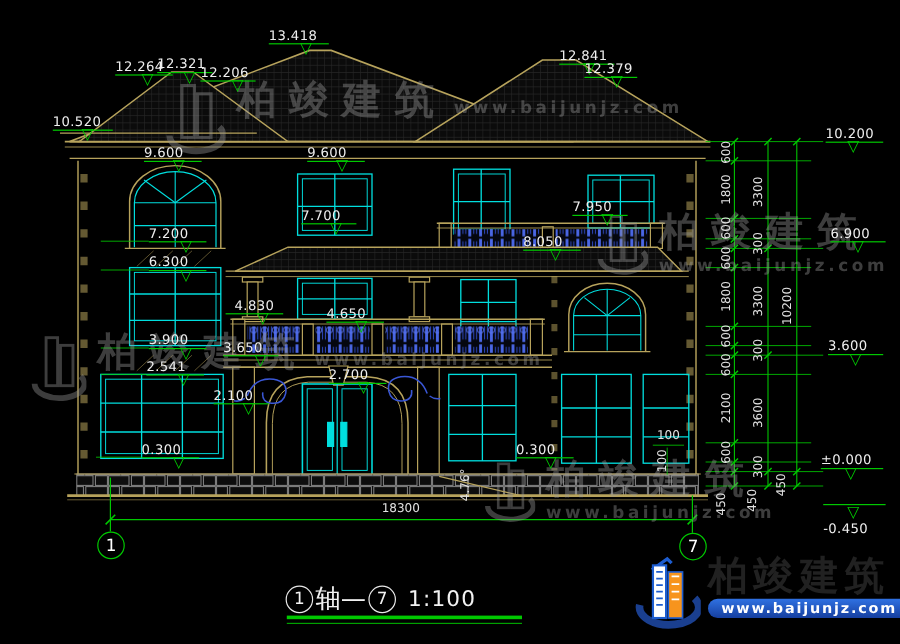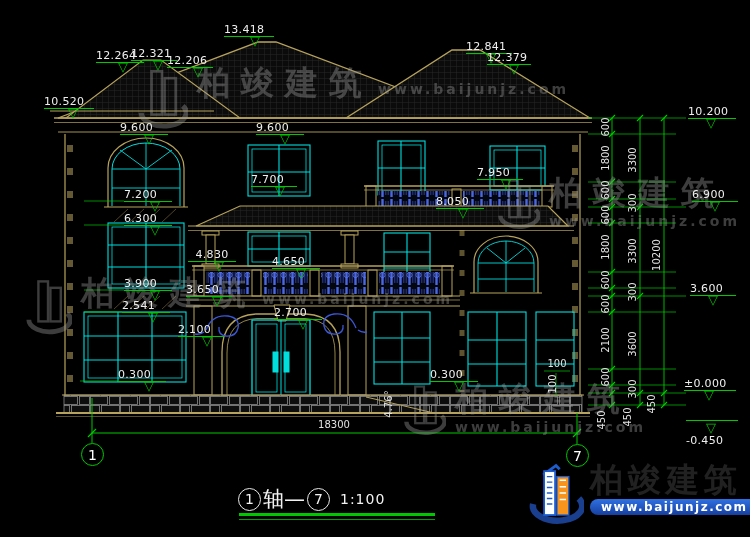--- a/index.html
+++ b/index.html
@@ -24,21 +24,21 @@
   .wm .wtxt{color:#9a9a9a;font-size:33px;font-weight:bold;letter-spacing:11px;line-height:1.05;white-space:nowrap;}
   .wm .wurl{color:#9a9a9a;font-size:14px;font-weight:bold;letter-spacing:3px;white-space:nowrap;}
   
   .bubble{position:absolute;width:21px;height:21px;border:1.6px solid #00c800;border-radius:50%;
           color:#fff;font-size:14px;display:flex;align-items:center;justify-content:center;z-index:30;}
   
   .title{position:absolute;left:238px;top:485px;display:flex;align-items:center;gap:2px;
          color:#f2f2f2;font-size:21px;white-space:nowrap;z-index:30;}
   .axcir{width:21px;height:21px;border:1.6px solid #e8e8e8;border-radius:50%;font-size:14px;
          display:inline-flex;align-items:center;justify-content:center;flex:0 0 auto;}
-  .tscale{font-size:14px;margin-left:8px;letter-spacing:1px;}
+  .tscale{font-size:18px;margin-left:8px;letter-spacing:1px;}
   .tline1{position:absolute;left:239px;top:513px;width:196px;height:3px;background:#00c800;z-index:30;}
   .tline2{position:absolute;left:239px;top:519px;width:196px;height:1px;background:#00a000;z-index:30;}
   
   .logo{position:absolute;left:528px;top:462px;display:flex;align-items:flex-start;gap:6px;z-index:30;}
   .logo .col{display:flex;flex-direction:column;align-items:flex-start;}
   .logo .lname{color:#212121;font-size:33px;font-weight:900;letter-spacing:5px;line-height:1.1;white-space:nowrap;}
   .logo .lurl{margin-top:1px;background:linear-gradient(#2f71e2,#163f9f);border-radius:9px;color:#fff;
               font-size:12px;font-weight:bold;letter-spacing:1.5px;padding:1px 11px;white-space:nowrap;}
 </style>
 </head>

